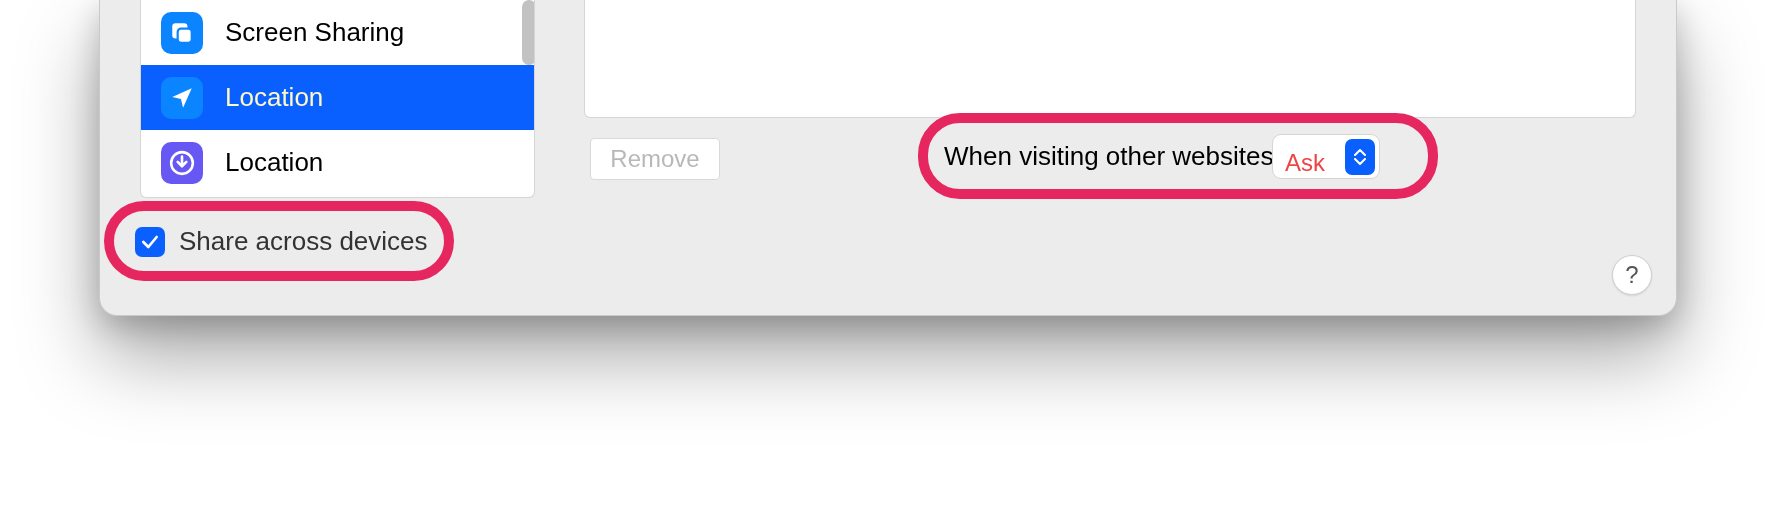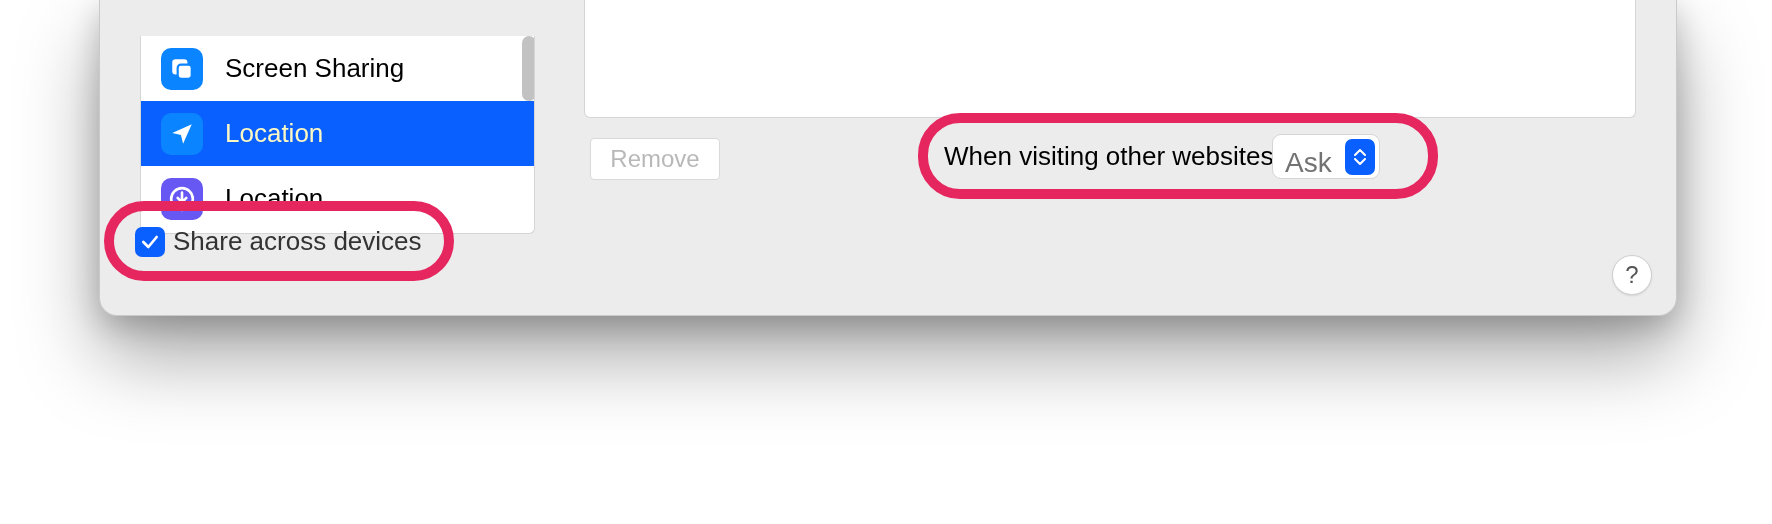--- a/index.html
+++ b/index.html
@@ -26,21 +26,20 @@
   .sidebar {
     position: absolute;
     left: 40px; top: 0;
     width: 395px; height: 198px;
     background: #fff;
     border: 1px solid #d5d5d5;
     border-top: none;
     border-bottom-left-radius: 6px;
     border-bottom-right-radius: 6px;
     overflow: hidden;
-    margin-top: 36px;
   }
   .sidebar-row {
     display: flex;
     align-items: center;
     height: 65px;
     padding-left: 20px;
     font-size: 26px;
     color: #000;
   }
   .sidebar-row.selected {
@@ -96,41 +95,41 @@
     position: absolute;
     left: 1172px; top: 134px;
     width: 108px; height: 45px;
     background: #fff;
     border: 1px solid #d5d5d5;
     border-radius: 9px;
     display: flex; align-items: center;
   }
   .popup-label {
     flex: 1;
-    font-size: 28px;
-    color: #737373;
+    font-size: 24px;
+    color: #ef4444;
     padding-left: 12px;
     margin-top: 12px;
   }
   .popup-arrows {
     width: 30px; height: 36px;
     background: #0a60ff;
     border-radius: 7px;
     margin-right: 4px;
     display: flex; flex-direction: column;
     align-items: center; justify-content: center;
     gap: 2px;
   }
   .popup-arrows svg { display:block; }
   
   .share-row {
     position: absolute;
     left: 35px; top: 226px;
     display: flex; align-items: center;
-    gap: 8px;
+    gap: 14px;
   }
   .checkbox {
     width: 30px; height: 30px;
     background: #0a60ff;
     border-radius: 7px;
     display: flex; align-items: center; justify-content: center;
   }
   .share-label {
     font-size: 26px;
     color: #333;

